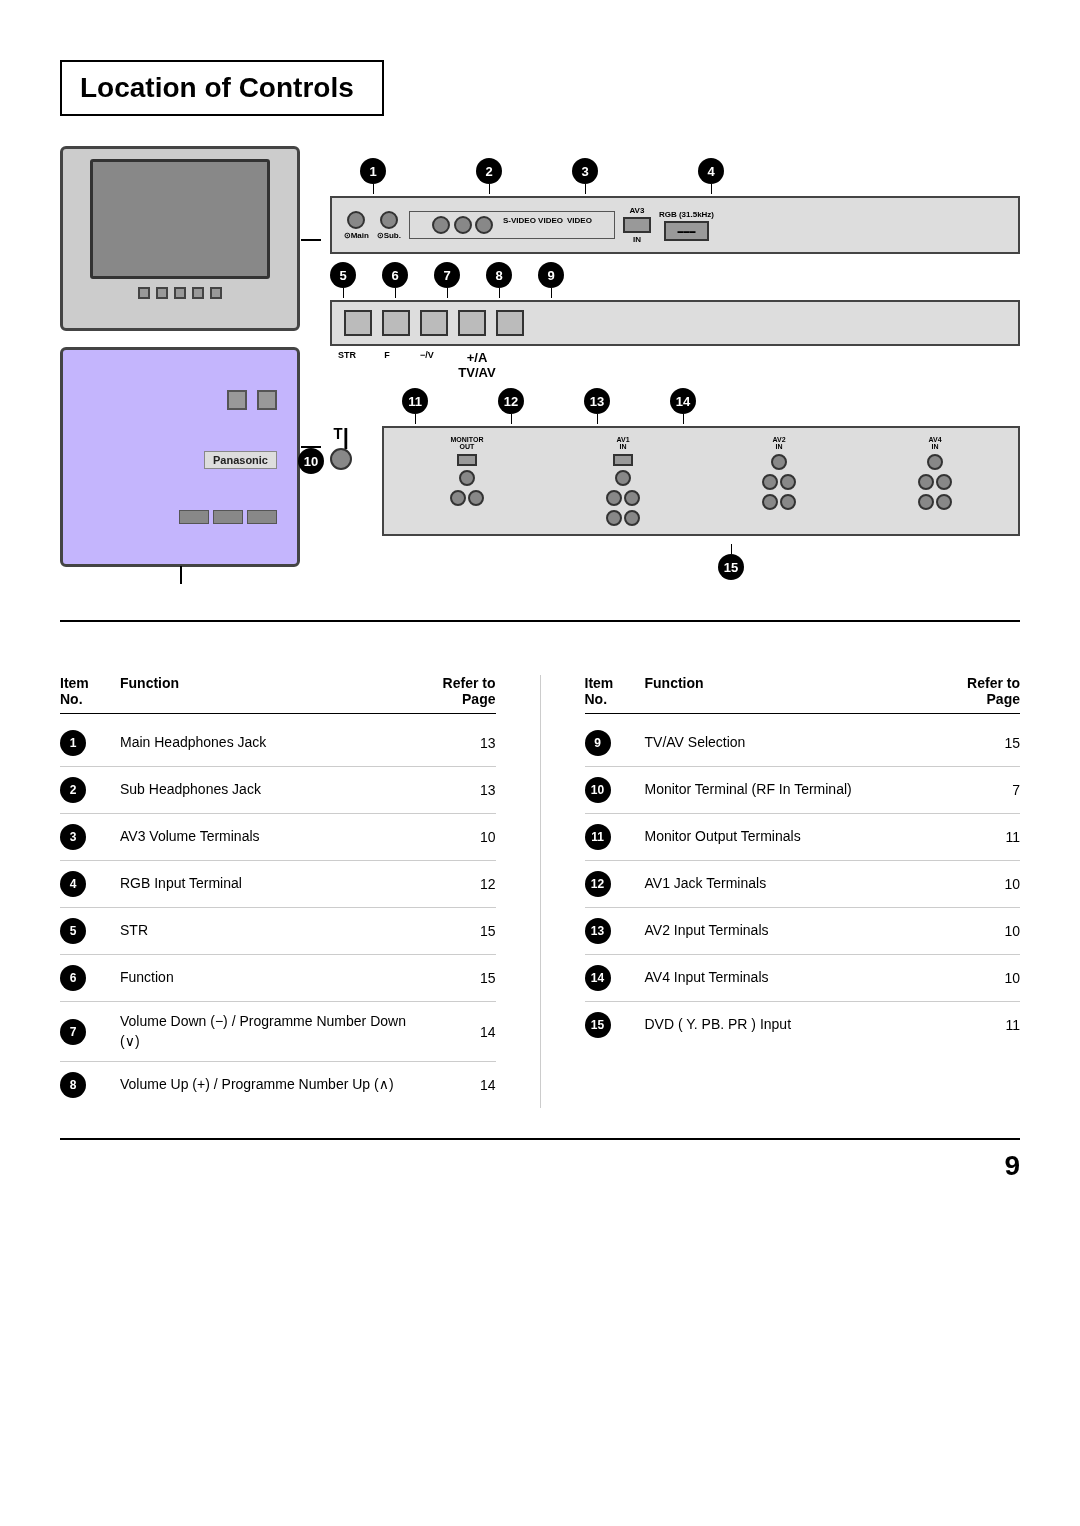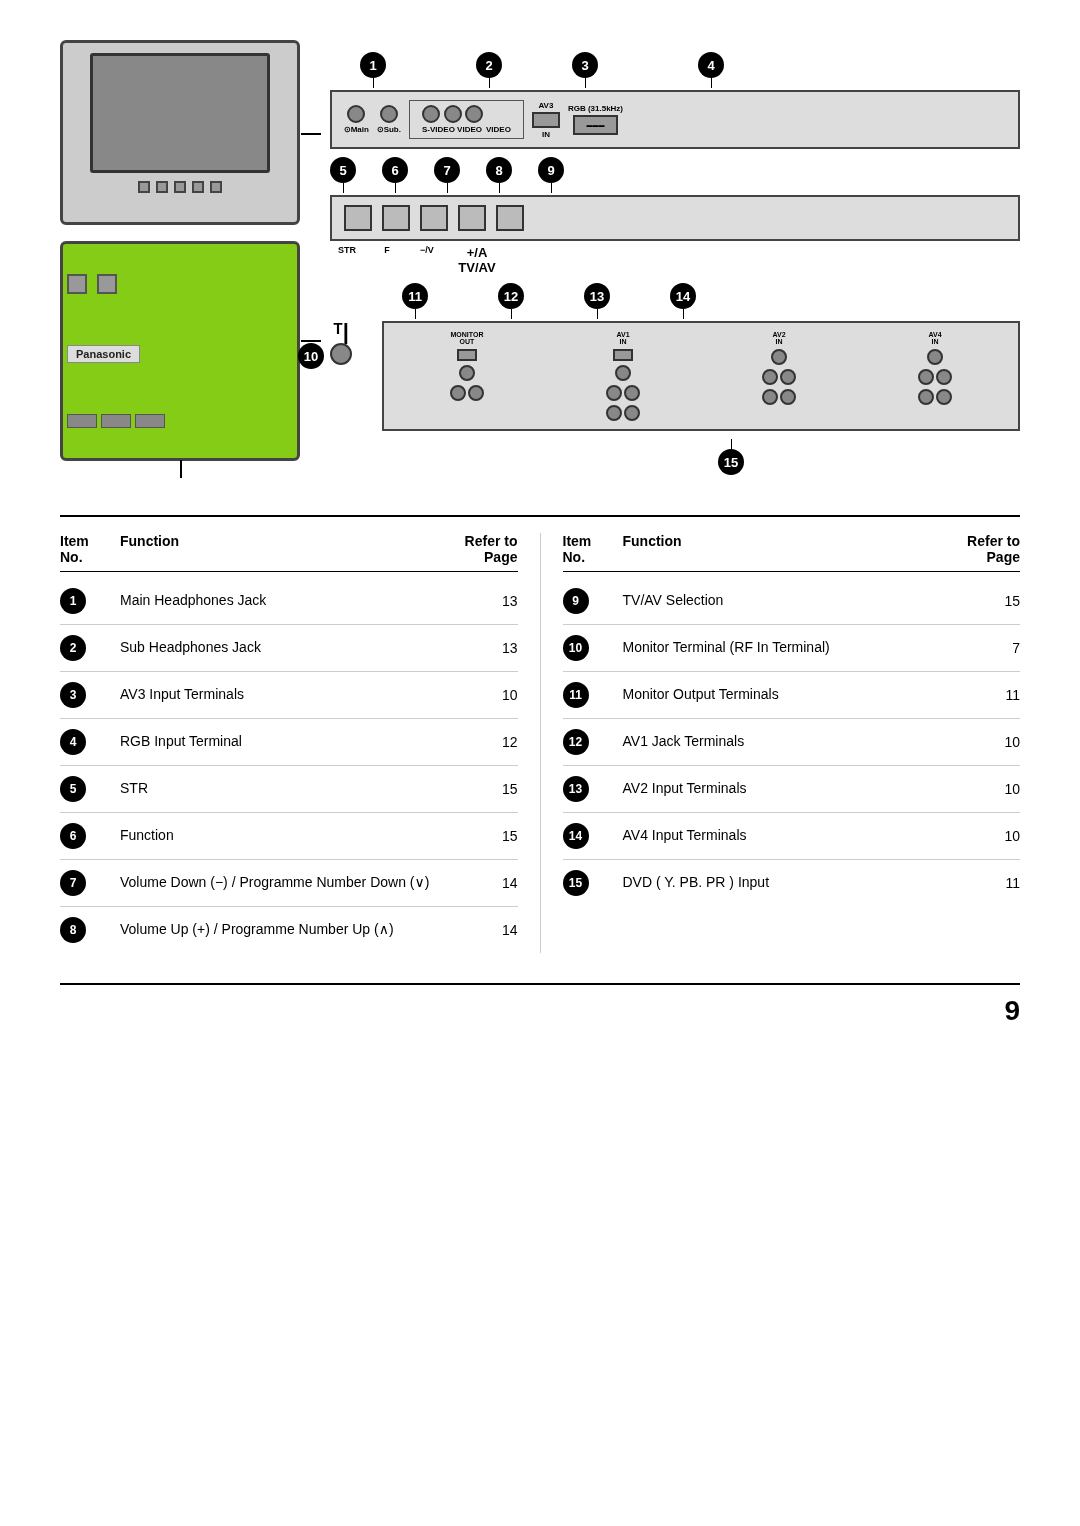--- a/index.html
+++ b/index.html
@@ -65,21 +65,22 @@
 
     
     .table-section {
       margin-top: 40px;
       border-top: 2px solid #000;
       padding-top: 16px;
     }
 
     .tables-wrapper {
       display: flex;
-      gap: 22px;
+      gap: 44px;
+      margin-top: 37px;
     }
 
     .item-table {
       flex: 1;
     }
 
     .table-header-row {
       display: grid;
       grid-template-columns: 60px 1fr 80px;
       border-bottom: 1px solid #000;
@@ -188,29 +189,29 @@
       width: 12px;
       height: 12px;
       border: 2px solid #444;
       background: #999;
     }
 
     
     .tv-back-box {
       width: 240px;
       height: 220px;
-      background: #84cc16;
+      background: #c4b5fd;
       border: 3px solid #444;
       border-radius: 6px;
       position: relative;
       display: flex;
       flex-direction: column;
-      align-items: flex-start;
+      align-items: flex-end;
       justify-content: space-around;
-      padding: 4px;
+      padding: 20px;
     }
 
     .tv-back-brand {
       font-size: 11px;
       font-weight: bold;
       color: #222;
       background: #ddd;
       padding: 2px 8px;
       border: 1px solid #888;
     }
@@ -347,20 +348,23 @@
       border: 2px solid #333;
       background: #999;
     }
   </style>
 </head>
 <body>
 
 <div>
 
   
+  <div class="title-box">
+    <h1>Location of Controls</h1>
+  </div>
 
   
 
   
   <div class="diagram-container">
 
     <div class="left-tv-col">
 
       <div class="tv-front-box">
         <div class="tv-screen-front"></div>
@@ -423,21 +427,21 @@
             <div style="display:flex;flex-direction:column;align-items:center;gap:2px;">
               <div class="p-jack"></div>
               <span class="p-text">⊙Main</span>
             </div>
 
             <div style="display:flex;flex-direction:column;align-items:center;gap:2px;">
               <div class="p-jack"></div>
               <span class="p-text">⊙Sub.</span>
             </div>
 
-            <div style="border:1px solid #555;padding:4px 12px;display:flex;flex-direction:column;gap:2px;">
+            <div style="border:1px solid #555;padding:4px 22px;display:flex;flex-direction:row;gap:10px;">
               <div style="display:flex;gap:4px;align-items:center;">
                 <div class="p-jack"></div>
                 <div style="display:flex;gap:3px;">
                   <div class="p-jack"></div>
                   <div class="p-jack"></div>
                 </div>
               </div>
               <div style="display:flex;gap:4px;">
                 <span class="p-text">S-VIDEO VIDEO</span>
                 <span class="p-text">VIDEO</span>
@@ -620,21 +624,21 @@
             <span class="badge-outline">2</span>
           </div>
           <div class="item-func">Sub Headphones Jack</div>
           <div class="item-page">13</div>
         </div>
 
         <div class="table-row-item">
           <div class="item-no">
             <span class="badge-outline">3</span>
           </div>
-          <div class="item-func">AV3 Input Terminals</div>
+          <div class="item-func">AV3 Volume Terminals</div>
           <div class="item-page">10</div>
         </div>
 
         <div class="table-row-item">
           <div class="item-no">
             <span class="badge-outline">4</span>
           </div>
           <div class="item-func">RGB Input Terminal</div>
           <div class="item-page">12</div>
         </div>

